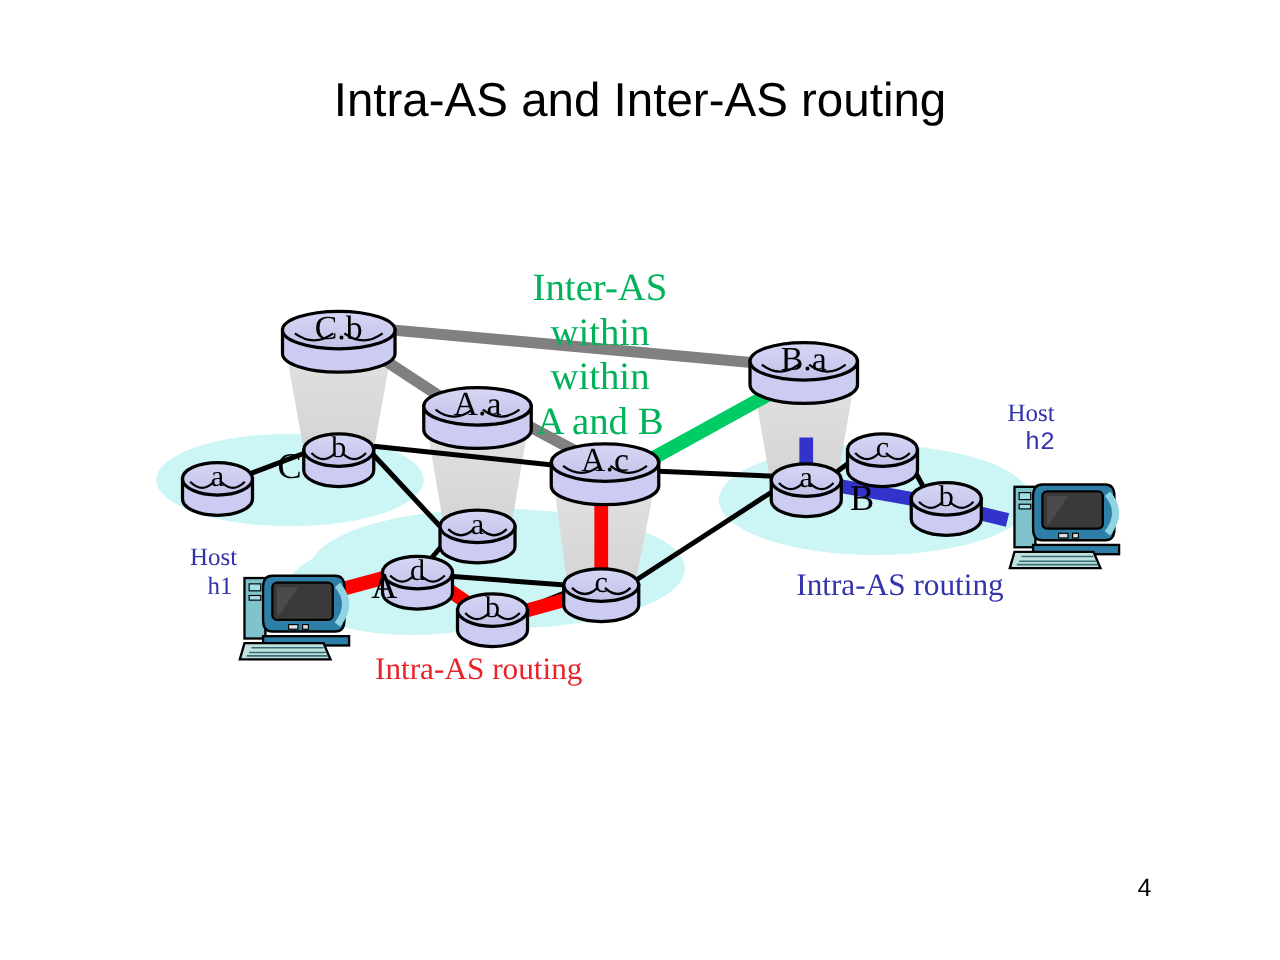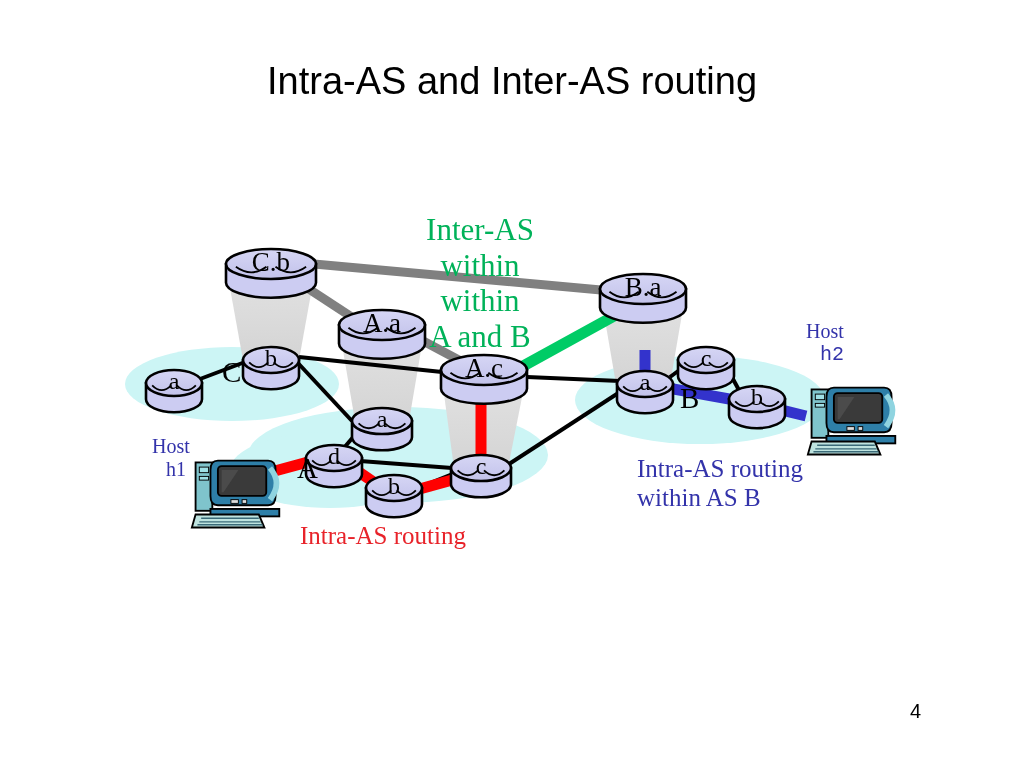--- a/index.html
+++ b/index.html
@@ -281,18 +281,17 @@
         <div>Inter-AS</div>
         <div>within</div>
         <div>within</div>
         <div>A and B</div>
       </div>
       <div class="label-text" style="left: 300px; top: 522px; color: rgb(232, 35, 42); font-size: 25px; text-align: left;">
         <div>Intra-AS routing</div>
       </div>
       <div class="label-text" style="left: 637px; top: 455px; color: rgb(51, 51, 170); font-size: 25px; text-align: left;">
         <div>Intra-AS routing</div>
-        <div>within AS B</div>
       </div>
     </div>
 
   <div id="page-number">4</div>
 </div>
 
 </body></html>

